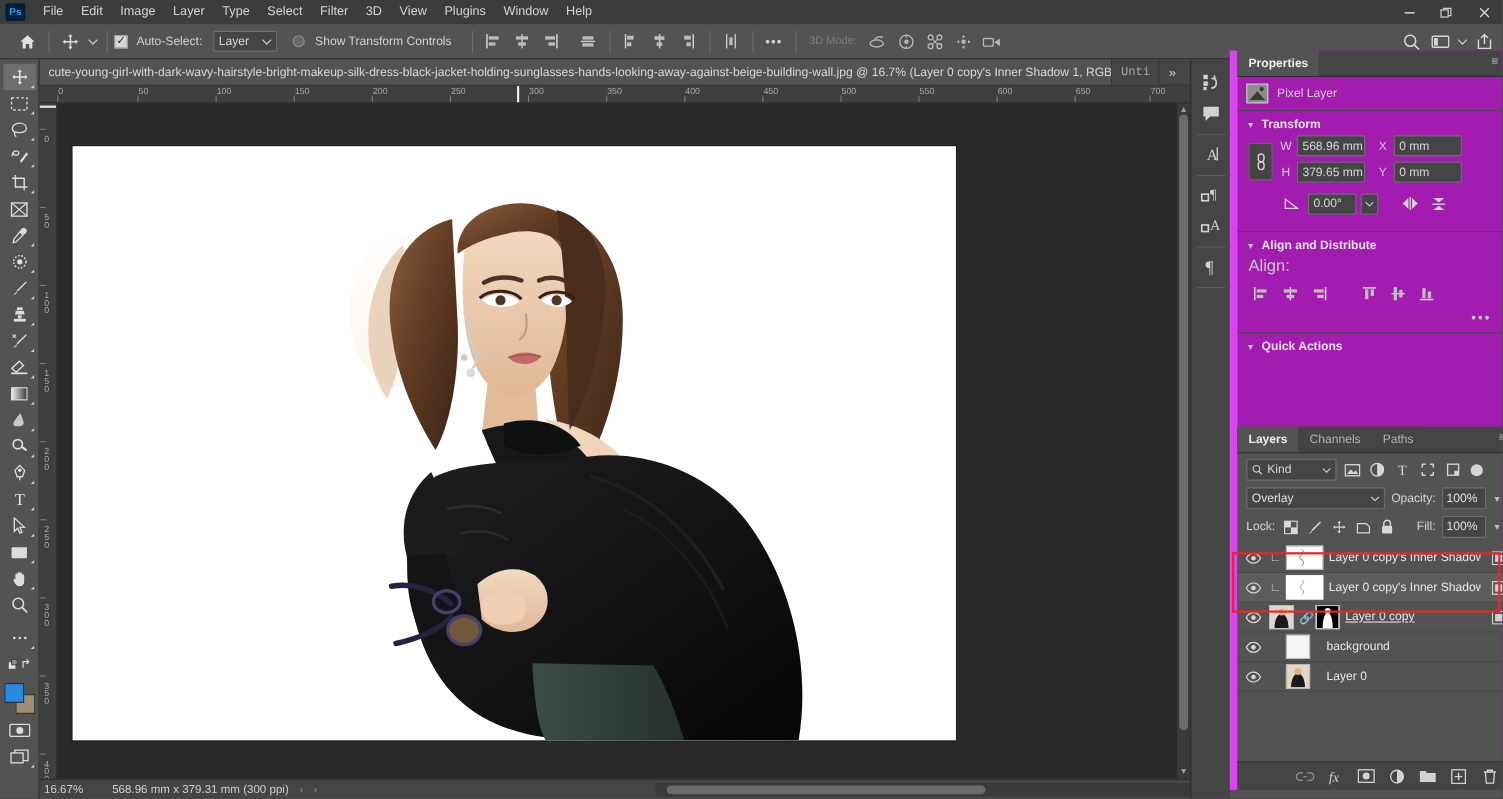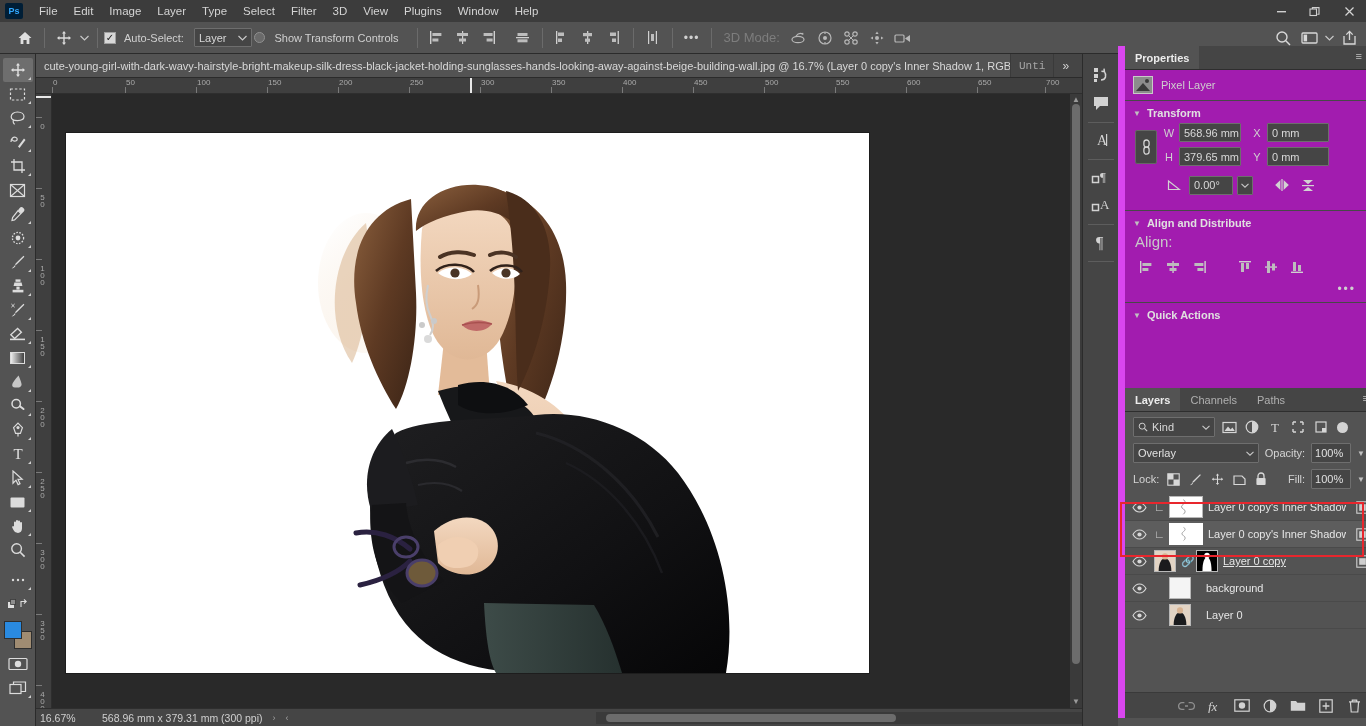--- a/index.html
+++ b/index.html
@@ -56,21 +56,21 @@
   }
   .ob-radio {
     width: 11px; height: 11px; border: 1px solid #909090; border-radius: 50%;
     background: #6a6a6a; margin-right: 5px; display:inline-block; vertical-align: middle;
   }
   .ob-select {
     background: #454545; border: 1px solid #6e6e6e; color: #d8d8d8;
     height: 19px; padding: 0 4px; display: flex; align-items: center; gap: 12px;
     font-size: 11px; border-radius: 1px;
   }
-  .ob-3dmode { color: #7d7d7d; font-size: 13px; margin: 0 6px; }
+  .ob-3dmode { color: #7d7d7d; font-size: 10px; margin: 0 6px; }
   .top-right-icons { position: absolute; right: 4px; top: 0; height: 32px; display: flex; align-items: center; }
 
   
   .tabbar {
     position: absolute; top: 54px; left: 0; width: 1366px; height: 24px;
     background: #454545; display: flex; align-items: stretch;
     border-bottom: 1px solid #2b2b2b;
   }
   .doctab {
     background: #535353; display: flex; align-items: center; gap: 6px;
@@ -344,21 +344,21 @@
     <label style="display:flex;align-items:center;">
       <span class="ob-check">✓</span>
       <span class="ob-label">Auto-Select:</span>
     </label>
     <div class="ob-select" style="margin-left:6px;">
       <span>Layer</span>
       <svg width="9" height="6" viewBox="0 0 9 6">
           <path d="M0.5 1 L4.5 5 L8.5 1" stroke="#c8c8c8" stroke-width="1.2" fill="none"></path>
         </svg>
     </div>
-    <label style="display:flex;align-items:center;margin-left:2px;">
+    <label style="display:flex;align-items:center;margin-left:14px;">
       <span class="ob-radio"></span>
       <span class="ob-label">Show Transform Controls</span>
     </label>
     <div class="ob-sep" style="margin-left:14px;"></div>
     <div class="ob-icon">
       <svg width="15" height="15" viewBox="0 0 15 15">
           <rect x="1" y="1" width="1.4" height="13" fill="#d0d0d0"></rect>
           <rect x="3.4" y="3" width="9" height="3" fill="#bdbdbd"></rect>
           <rect x="3.4" y="8.5" width="6" height="3" fill="#bdbdbd"></rect>
         </svg>

